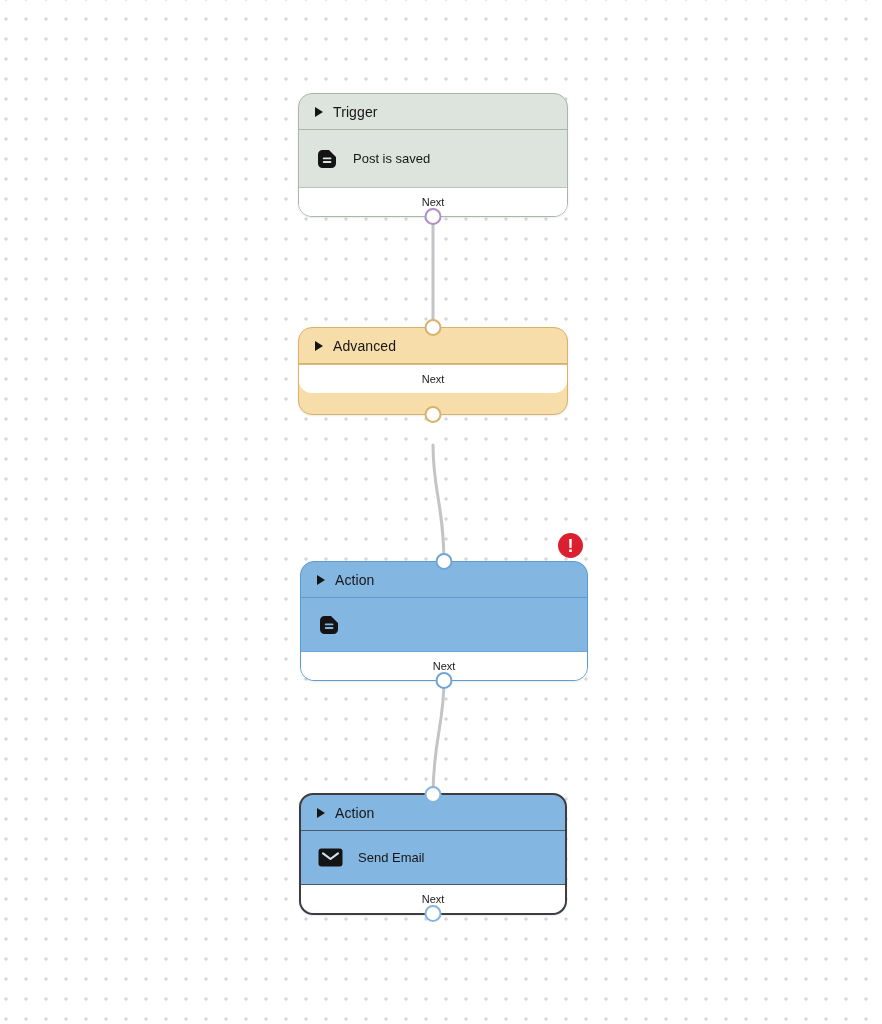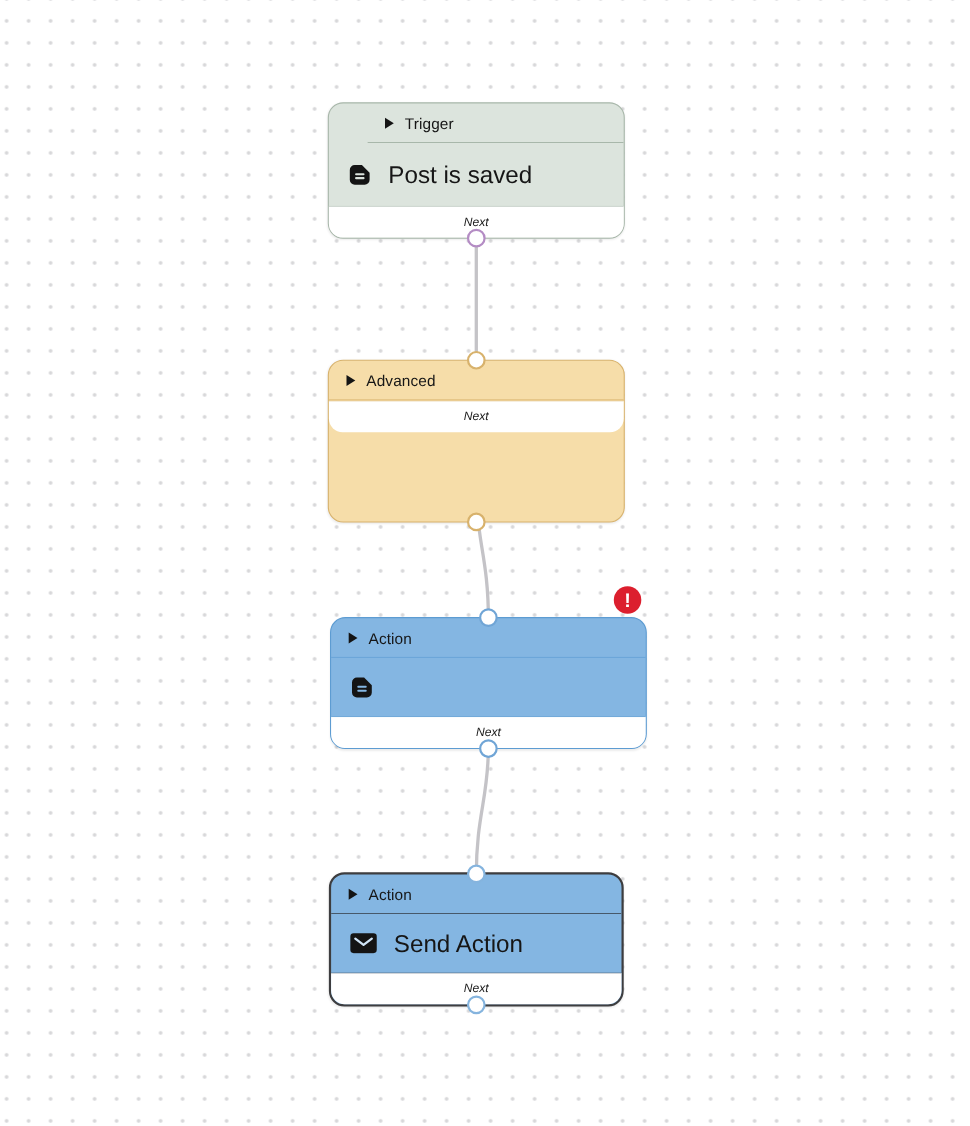--- a/index.html
+++ b/index.html
@@ -15,39 +15,39 @@
   .node{
     position:absolute;z-index:2;box-sizing:border-box;display:flex;flex-direction:column;
     border-radius:14px;border:1.5px solid;box-shadow:0 1px 2px rgba(0,0,0,.08);
   }
   .node-header{
     height:35px;flex:0 0 35px;display:flex;align-items:center;gap:10px;
     padding:0 16px;font-size:14px;font-weight:500;letter-spacing:.1px;
     border-bottom:1px solid;border-radius:12.5px 12.5px 0 0;
   }
   .tri{width:0;height:0;border-left:8px solid #141414;border-top:5px solid transparent;border-bottom:5px solid transparent;flex:0 0 auto;}
-  .node-body{flex:1;display:flex;align-items:center;gap:15px;padding:0 17px;font-size:22px;font-weight:500;}
+  .node-body{flex:1;display:flex;align-items:center;gap:15px;padding:0 17px;font-size:13px;font-weight:500;}
   .node-body .icon{display:flex;align-items:center;flex:0 0 auto;}
   .node-footer{
     height:28px;flex:0 0 28px;background:#ffffff;display:flex;align-items:center;justify-content:center;
-    font-size:11px;font-weight:500;border-top:1px solid;border-radius:0 0 12.5px 12.5px;color:#1b1b1b;font-style:italic;
+    font-size:11px;font-weight:500;border-top:1px solid;border-radius:0 0 12.5px 12.5px;color:#1b1b1b;
   }
   .port{
     position:absolute;left:50%;transform:translateX(-50%);width:13px;height:13px;border-radius:50%;
     background:#fff;border:2.5px solid;z-index:3;box-sizing:content-box;
   }
   .port-in{top:-9px;}
   .port-out{bottom:-9px;}
   
   .node-1{left:298px;top:93px;width:270px;height:124px;background:#dce4dd;border-color:#a8b7aa;}
-  .node-1 .node-header{border-color:#a8b7aa;margin-left:35px;}
+  .node-1 .node-header{border-color:#a8b7aa;}
   .node-1 .node-footer{border-color:#b7c4b9;}
   .node-1 .port-out{border-color:#b48cc4;}
   
-  .node-2{left:298px;top:327px;width:270px;height:148px;background:#f6dda9;border-color:#d8b26c;}
+  .node-2{left:298px;top:327px;width:270px;height:88px;background:#f6dda9;border-color:#d8b26c;}
   .node-2 .node-header{border-color:#d8b26c;}
   .node-2 .node-footer{border-color:#dcba7c;}
   .node-2 .port-in,.node-2 .port-out{border-color:#d8b26c;}
   
   .node-3{left:300px;top:561px;width:288px;height:120px;background:#84b6e2;border-color:#5d9cd2;}
   .node-3 .node-header{border-color:#5d9cd2;}
   .node-3 .node-footer{border-color:#6ea7d8;}
   .node-3 .port-in,.node-3 .port-out{border-color:#70a5d6;}
   
   .node-4{left:299px;top:793px;width:268px;height:122px;background:#84b6e2;border-color:#3d3d3f;border-width:2px;}
@@ -131,21 +131,21 @@
       <span class="tri"></span>
       <span>Action</span>
     </div>
     <div class="node-body">
       <span class="icon">
         <svg width="25" height="19" viewBox="0 0 25 19">
           <rect x="0.5" y="0.5" width="24" height="18" rx="3" fill="#141414"></rect>
           <path d="M5 5.3 L12.5 11 L20 5.3" stroke="#cfe3f5" stroke-width="2.1" fill="none" stroke-linecap="round" stroke-linejoin="round"></path>
         </svg>
       </span>
-      <span>Send Action</span>
+      <span>Send Email</span>
     </div>
     <div class="node-footer">
       <span>Next</span>
     </div>
     <span class="port port-in"></span>
     <span class="port port-out"></span>
   </div>
 
 </div>
 

